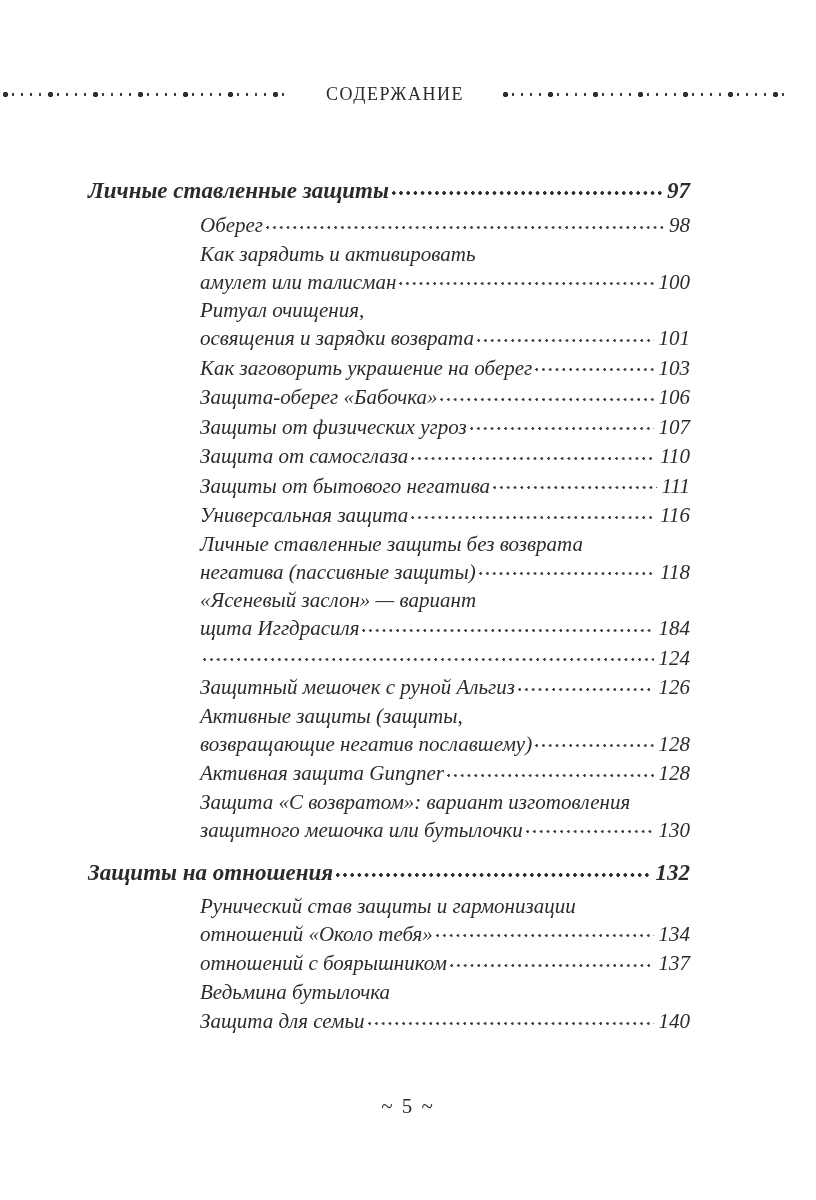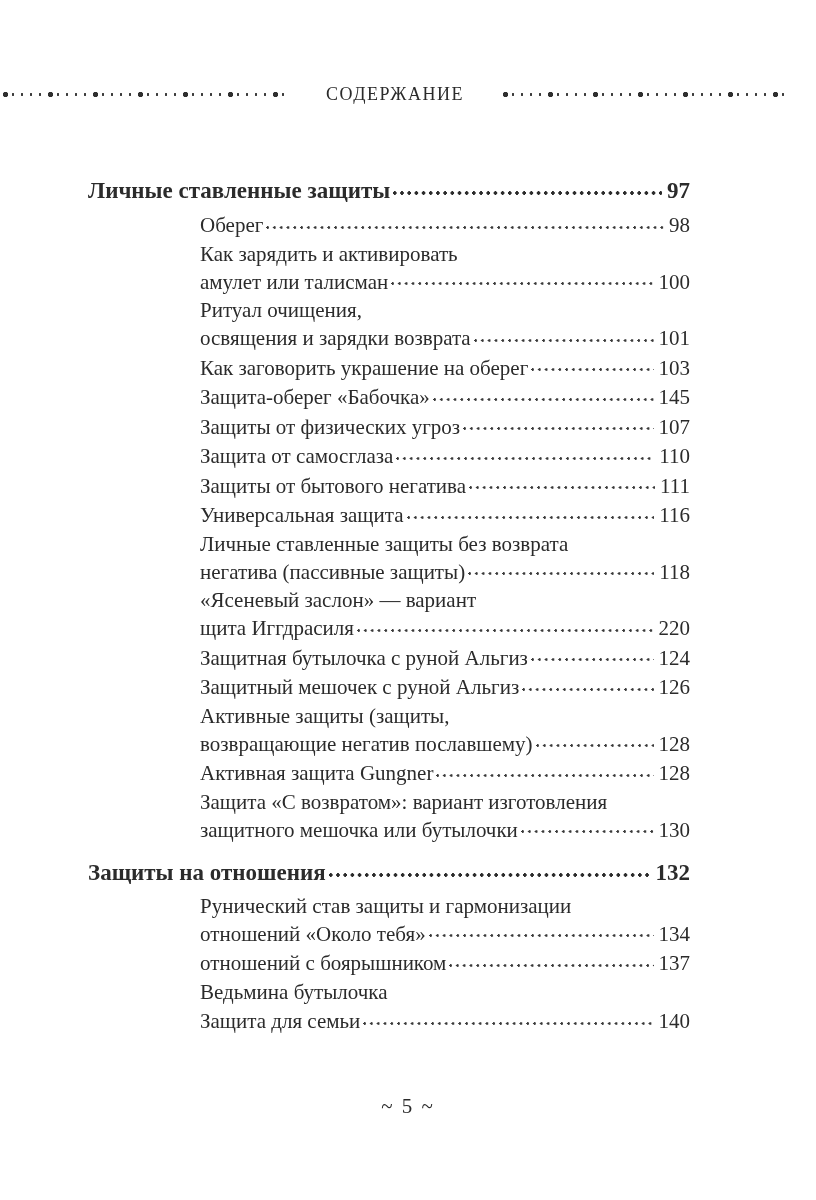--- a/index.html
+++ b/index.html
@@ -52,20 +52,21 @@
     top: 162px;
     left: 88px;
     width: 602px;
   }
   .entry { margin-bottom: 1.5px; }
   .entry .line {
     display: flex;
     align-items: baseline;
     font-size: 21px;
     line-height: 27px;
+    font-style: italic;
   }
   .entry .title { white-space: nowrap; }
   .entry.sub .line { padding-left: 112px; }
   .entry.top {
     margin-top: 13px;
     margin-bottom: 6px;
   }
   .entry.top .line {
     font-weight: bold;
     font-size: 23px;
@@ -150,21 +151,21 @@
         <div class="line">
           <span class="title">Как заговорить украшение на оберег</span>
           <span class="leader"></span>
           <span class="page-num">103</span>
         </div>
       </div>
       <div class="entry sub">
         <div class="line">
           <span class="title">Защита-оберег «Бабочка»</span>
           <span class="leader"></span>
-          <span class="page-num">145</span>
+          <span class="page-num">106</span>
         </div>
       </div>
       <div class="entry sub">
         <div class="line">
           <span class="title">Защиты от физических угроз</span>
           <span class="leader"></span>
           <span class="page-num">107</span>
         </div>
       </div>
       <div class="entry sub">
@@ -198,26 +199,25 @@
           <span class="page-num">118</span>
         </div>
       </div>
       <div class="entry sub">
         <div class="line">
           <span class="title">«Ясеневый заслон» — вариант</span>
         </div>
         <div class="line">
           <span class="title">щита Иггдрасиля</span>
           <span class="leader"></span>
-          <span class="page-num">220</span>
-        </div>
-      </div>
-      <div class="entry sub">
-        <div class="line">
-          <span class="title">Защитная бутылочка с руной Альгиз</span>
+          <span class="page-num">184</span>
+        </div>
+      </div>
+      <div class="entry sub">
+        <div class="line">
           <span class="leader"></span>
           <span class="page-num">124</span>
         </div>
       </div>
       <div class="entry sub">
         <div class="line">
           <span class="title">Защитный мешочек с руной Альгиз</span>
           <span class="leader"></span>
           <span class="page-num">126</span>
         </div>

